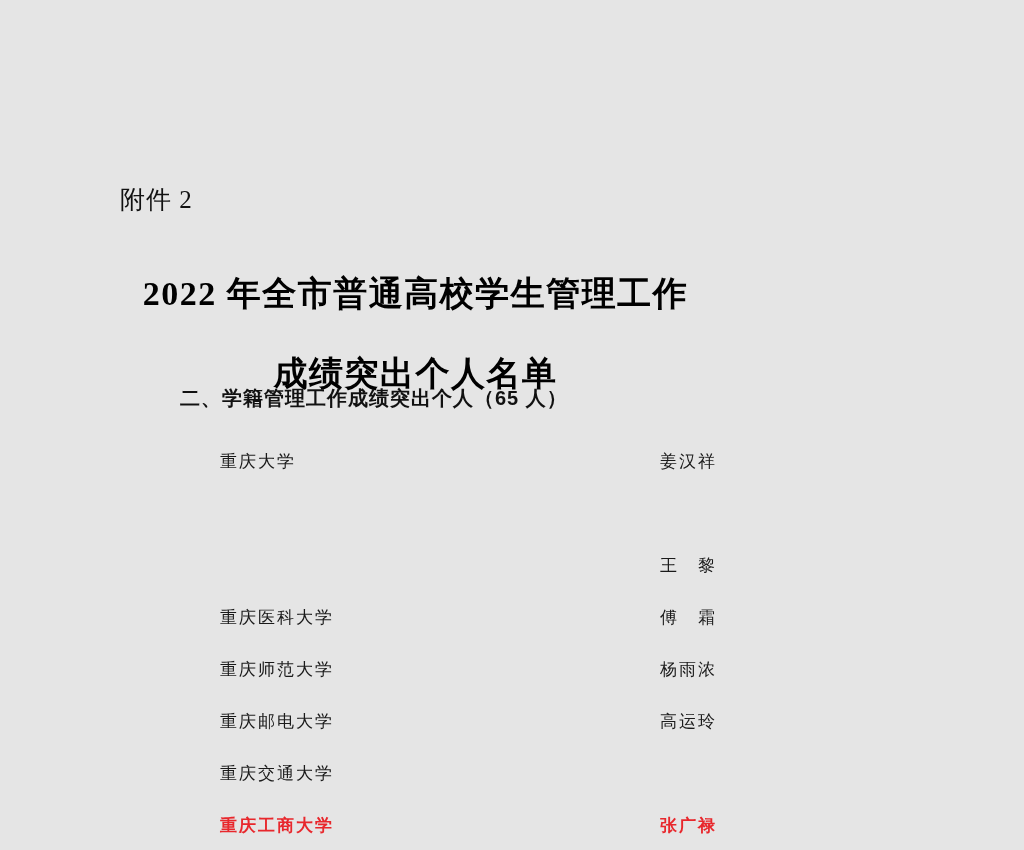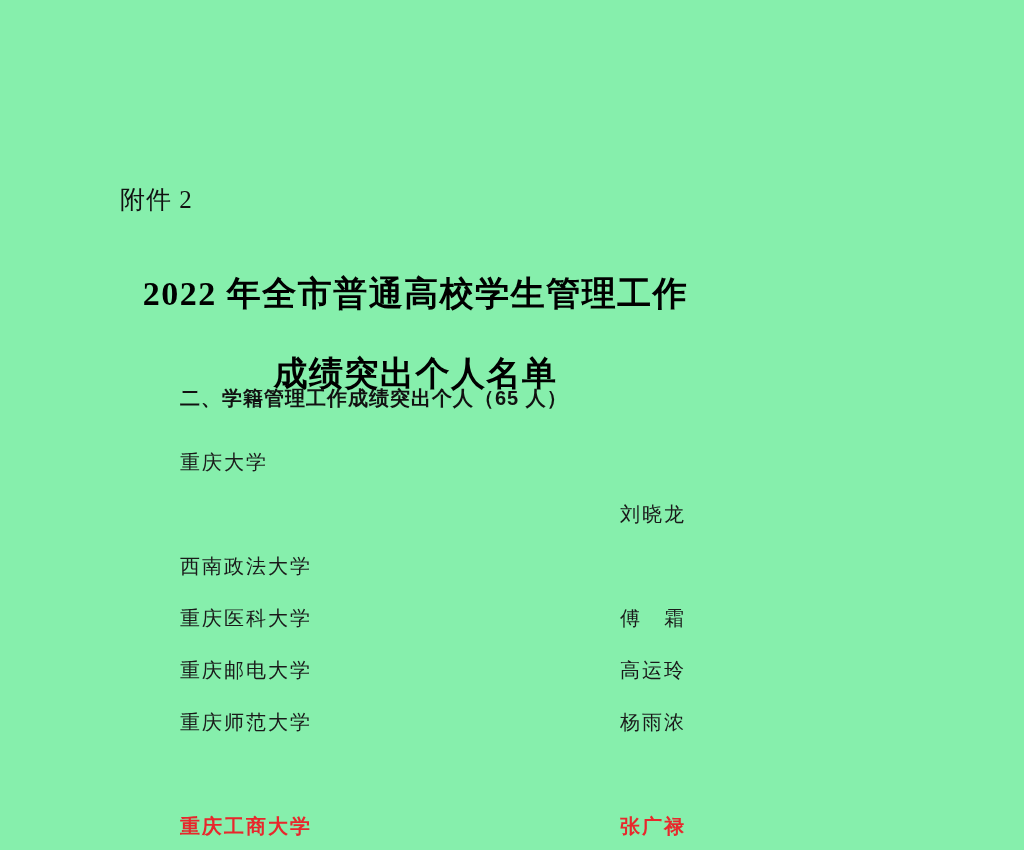--- a/index.html
+++ b/index.html
@@ -11,21 +11,21 @@
     width: 1024px;
     height: 850px;
     font-family: "Liberation Serif", serif;
     color: #1a1a1a;
     overflow: hidden;
   }
   .page {
     position: relative;
     width: 1024px;
     height: 850px;
-    background: #86efac;
+    background: #e5e5e5;
   }
   .attachment-label {
     position: absolute;
     left: 120px;
     top: 183px;
     font-size: 25px;
     font-family: "Liberation Serif", serif;
     letter-spacing: 1px;
     color: #111111;
   }
@@ -59,23 +59,24 @@
   .name-list {
     position: absolute;
     left: 0;
     top: 436px;
     width: 1024px;
   }
   .list-row {
     position: relative;
     height: 52px;
     line-height: 52px;
-    font-size: 20px;
+    font-size: 17px;
     letter-spacing: 2px;
     font-family: Liberation Serif, serif;
+    margin-left: 40px;
   }
   .row-school {
     position: absolute;
     left: 180px;
     top: 0;
     white-space: pre;
   }
   .row-person {
     position: absolute;
     left: 620px;
@@ -97,40 +98,41 @@
   <div class="doc-title">
     <span class="line1">2022 年全市普通高校学生管理工作</span>
     <span class="line2">成绩突出个人名单</span>
   </div>
 
   <div class="section-heading">二、学籍管理工作成绩突出个人（65 人）</div>
 
   <div class="name-list">
       <div class="list-row">
         <span class="row-school">重庆大学</span>
+        <span class="row-person">姜汉祥</span>
       </div>
       <div class="list-row">
-        <span class="row-person">刘晓龙</span>
       </div>
       <div class="list-row">
-        <span class="row-school">西南政法大学</span>
+        <span class="row-person">王　黎</span>
       </div>
       <div class="list-row">
         <span class="row-school">重庆医科大学</span>
         <span class="row-person">傅　霜</span>
       </div>
       <div class="list-row">
+        <span class="row-school">重庆师范大学</span>
+        <span class="row-person">杨雨浓</span>
+      </div>
+      <div class="list-row">
         <span class="row-school">重庆邮电大学</span>
         <span class="row-person">高运玲</span>
       </div>
       <div class="list-row">
-        <span class="row-school">重庆师范大学</span>
-        <span class="row-person">杨雨浓</span>
-      </div>
-      <div class="list-row">
+        <span class="row-school">重庆交通大学</span>
       </div>
       <div class="list-row">
         <span class="row-school highlight">重庆工商大学</span>
         <span class="row-person highlight">张广禄</span>
       </div>
     </div>
 
 </div>
 
 </body></html>

